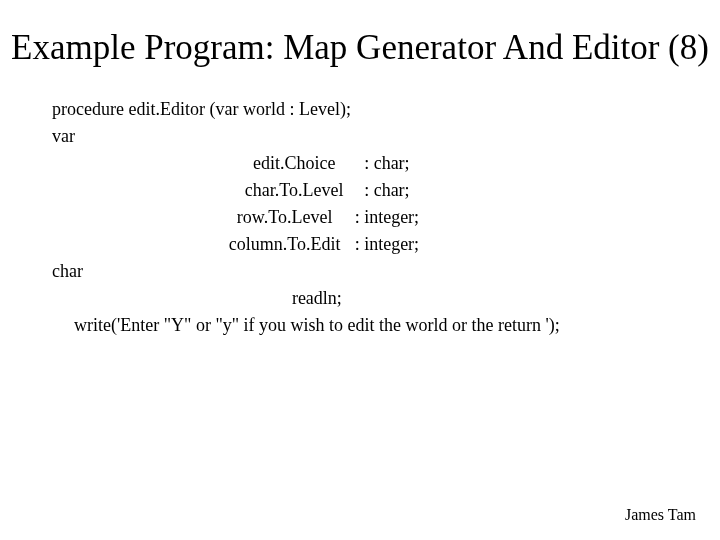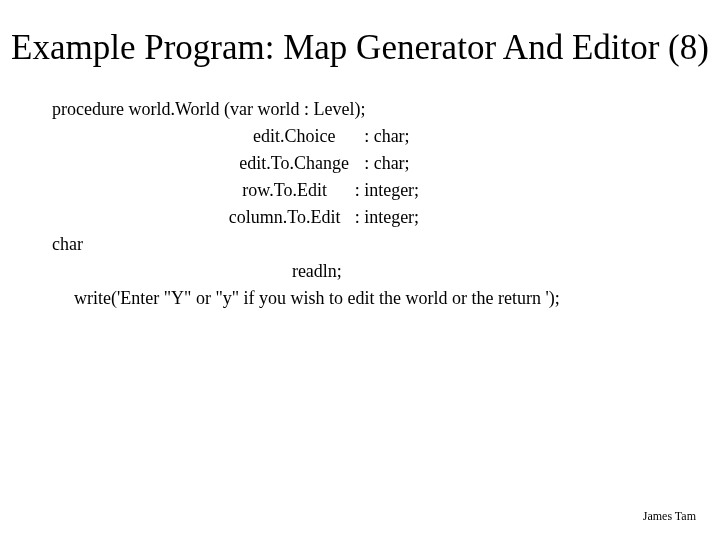--- a/index.html
+++ b/index.html
@@ -40,35 +40,36 @@
   }
   .indent1 { padding-left: 22px; text-align: center; }
   .col-name {
     display: inline-block;
     width: 140px;
   }
   .footer {
     position: absolute;
     bottom: 16px;
     right: 24px;
-    font-size: 12px;
+    font-size: 16px;
   }
 </style>
 </head>
 <body>
 
 <div class="slide">
 
   <div class="title">Example Program: Map Generator And Editor (8)</div>
 
   <div class="code-block">
-    <div class="row">procedure world.World (var world : Level);</div>
+    <div class="row">procedure edit.Editor (var world : Level);</div>
+    <div class="row">var</div>
     <div class="row indent1"><span class="col-name">edit.Choice</span><span>: char;</span></div>
-    <div class="row indent1"><span class="col-name">edit.To.Change</span><span>: char;</span></div>
-    <div class="row indent1"><span class="col-name">row.To.Edit</span><span>: integer;</span></div>
+    <div class="row indent1"><span class="col-name">char.To.Level</span><span>: char;</span></div>
+    <div class="row indent1"><span class="col-name">row.To.Level</span><span>: integer;</span></div>
     <div class="row indent1"><span class="col-name">column.To.Edit</span><span>: integer;</span></div>
     <div class="row">char</div>
     <div class="row indent1">readln;</div>
     <div class="row indent1">write('Enter "Y" or "y" if you wish to edit the world or the return ');</div>
   </div>
 
   <div class="footer">James Tam</div>
 </div>
 
 </body></html>

